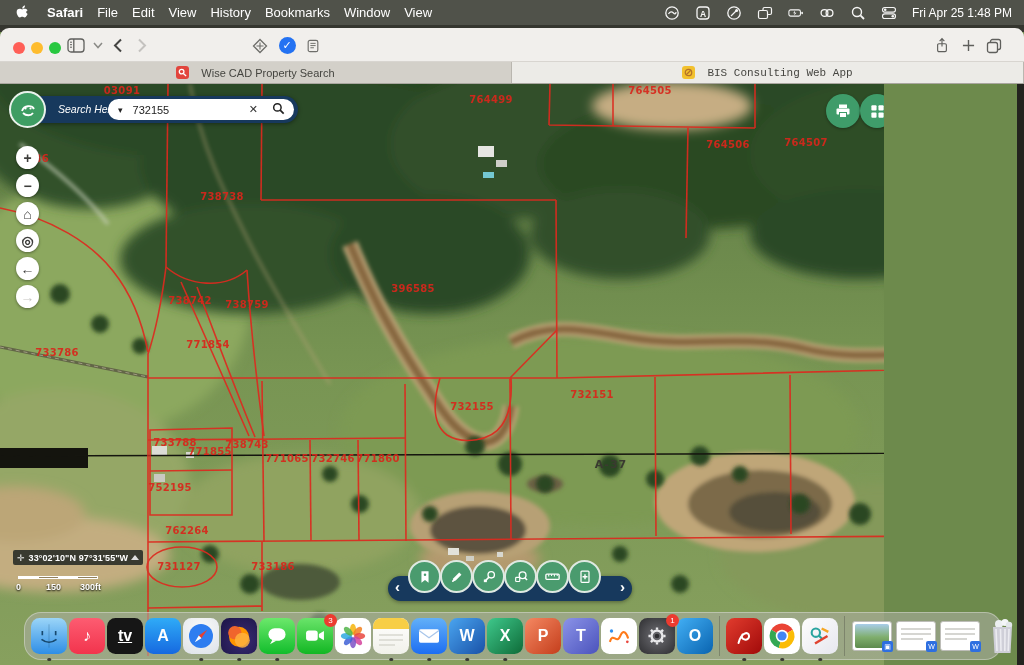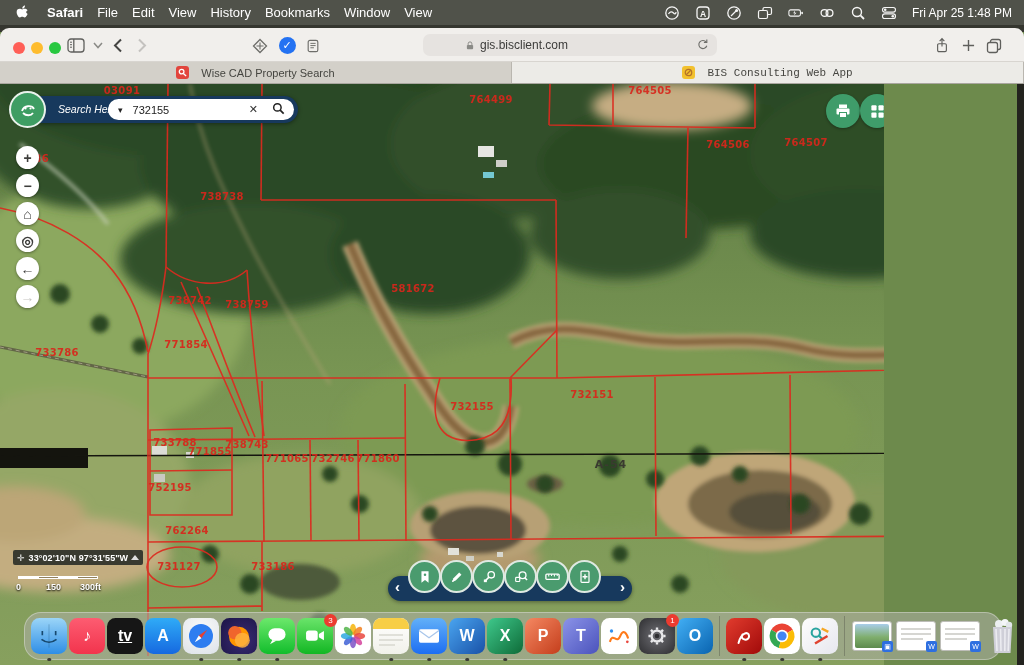--- a/index.html
+++ b/index.html
@@ -244,35 +244,20 @@
     <span class="tbtn" style="left:277px">
       <span class="bluecheck">✓</span>
     </span>
     <span class="tbtn" style="left:303px">
       <svg width="14" height="16" viewBox="0 0 16 16">
           <rect x="2.5" y="1.5" width="11" height="13" rx="2" fill="none" stroke="#6e6e6a" stroke-width="1.3"></rect>
           <path d="M5 5 h6 M5 7.5 h6 M5 10 h4" stroke="#6e6e6a" stroke-width="1.1"></path>
         </svg>
     </span>
 
-    <div class="addr">
-      <span class="lockwrap">
-        <svg width="10" height="13" viewBox="0 0 16 16">
-            <rect x="3" y="7" width="10" height="7" rx="1.5" fill="#8a8a86"></rect>
-            <path d="M5 7 V5.2 a3 3 0 0 1 6 0 V7" stroke="#8a8a86" stroke-width="1.6" fill="none"></path>
-          </svg>
-      </span>
-      <span class="url">gis.bisclient.com</span>
-      <span class="reload">
-        <svg width="13" height="15" viewBox="0 0 16 16">
-            <path d="M12.5 5 A5 5 0 1 0 13.3 9.5" stroke="#6e6e6a" fill="none" stroke-width="1.4"></path>
-            <path d="M13.3 1.8 L13.3 5.4 L9.7 5.4" fill="none" stroke="#6e6e6a" stroke-width="1.4"></path>
-          </svg>
-      </span>
-    </div>
 
     <span class="tbtn" style="left:932px">
       <svg width="14" height="17" viewBox="0 0 16 18">
           <rect x="3" y="7" width="10" height="9" rx="1.5" fill="none" stroke="#5f5f5c" stroke-width="1.3"></rect>
           <path d="M8 1.5 V10 M5.3 4 L8 1.2 L10.7 4" fill="none" stroke="#5f5f5c" stroke-width="1.3"></path>
         </svg>
     </span>
     <span class="tbtn" style="left:958px">
       <svg width="13" height="13" viewBox="0 0 14 14">
           <path d="M7 1 V13 M1 7 H13" stroke="#5f5f5c" stroke-width="1.5"></path>
@@ -460,36 +445,36 @@
     <div id="labels">
         <span class="plabel" style="left: 122px; top: 6px;">03091</span>
         <span class="plabel" style="left: 38px; top: 74px;">186</span>
         <span class="plabel" style="left: 491px; top: 15px;">764499</span>
         <span class="plabel" style="left: 650px; top: 6px;">764505</span>
         <span class="plabel" style="left: 728px; top: 60px;">764506</span>
         <span class="plabel" style="left: 806px; top: 58px;">764507</span>
         <span class="plabel" style="left: 222px; top: 112px;">738738</span>
         <span class="plabel" style="left: 190px; top: 216px;">738742</span>
         <span class="plabel" style="left: 247px; top: 220px;">738759</span>
-        <span class="plabel" style="left: 186px; top: 260px; text-align: center;">771854</span>
-        <span class="plabel" style="left: 413px; top: 204px;">581672</span>
+        <span class="plabel" style="left: 208px; top: 260px; text-align: center;">771854</span>
+        <span class="plabel" style="left: 413px; top: 204px;">396585</span>
         <span class="plabel" style="left: 57px; top: 268px;">733786</span>
         <span class="plabel" style="left: 472px; top: 322px;">732155</span>
         <span class="plabel" style="left: 592px; top: 310px;">732151</span>
         <span class="plabel" style="left: 175px; top: 358px;">733788</span>
         <span class="plabel" style="left: 210px; top: 367px;">771855</span>
         <span class="plabel" style="left: 247px; top: 360px;">738743</span>
         <span class="plabel" style="left: 287px; top: 374px;">771065</span>
         <span class="plabel" style="left: 333px; top: 374px;">732746</span>
         <span class="plabel" style="left: 378px; top: 374px;">771860</span>
         <span class="plabel" style="left: 170px; top: 403px;">752195</span>
         <span class="plabel" style="left: 187px; top: 446px;">762264</span>
         <span class="plabel" style="left: 179px; top: 482px;">731127</span>
         <span class="plabel" style="left: 273px; top: 482px;">733186</span>
-        <span class="plabel dark" style="left: 611px; top: 380px;">A-54</span>
+        <span class="plabel dark" style="left: 611px; top: 380px;">A-37</span>
       </div>
 
     <div class="search-pill">
       <div class="search-logo">
         <svg width="22" height="22" viewBox="0 0 22 22">
             <path d="M5 12 C7 6 15 6 17 10 M6 14 c3 3 8 3 10 0" stroke="#fff" stroke-width="1.8" fill="none"></path>
             <circle cx="8.5" cy="9.5" r="1.1" fill="#fff"></circle>
             <circle cx="13.5" cy="9.5" r="1.1" fill="#fff"></circle>
           </svg>
       </div>

